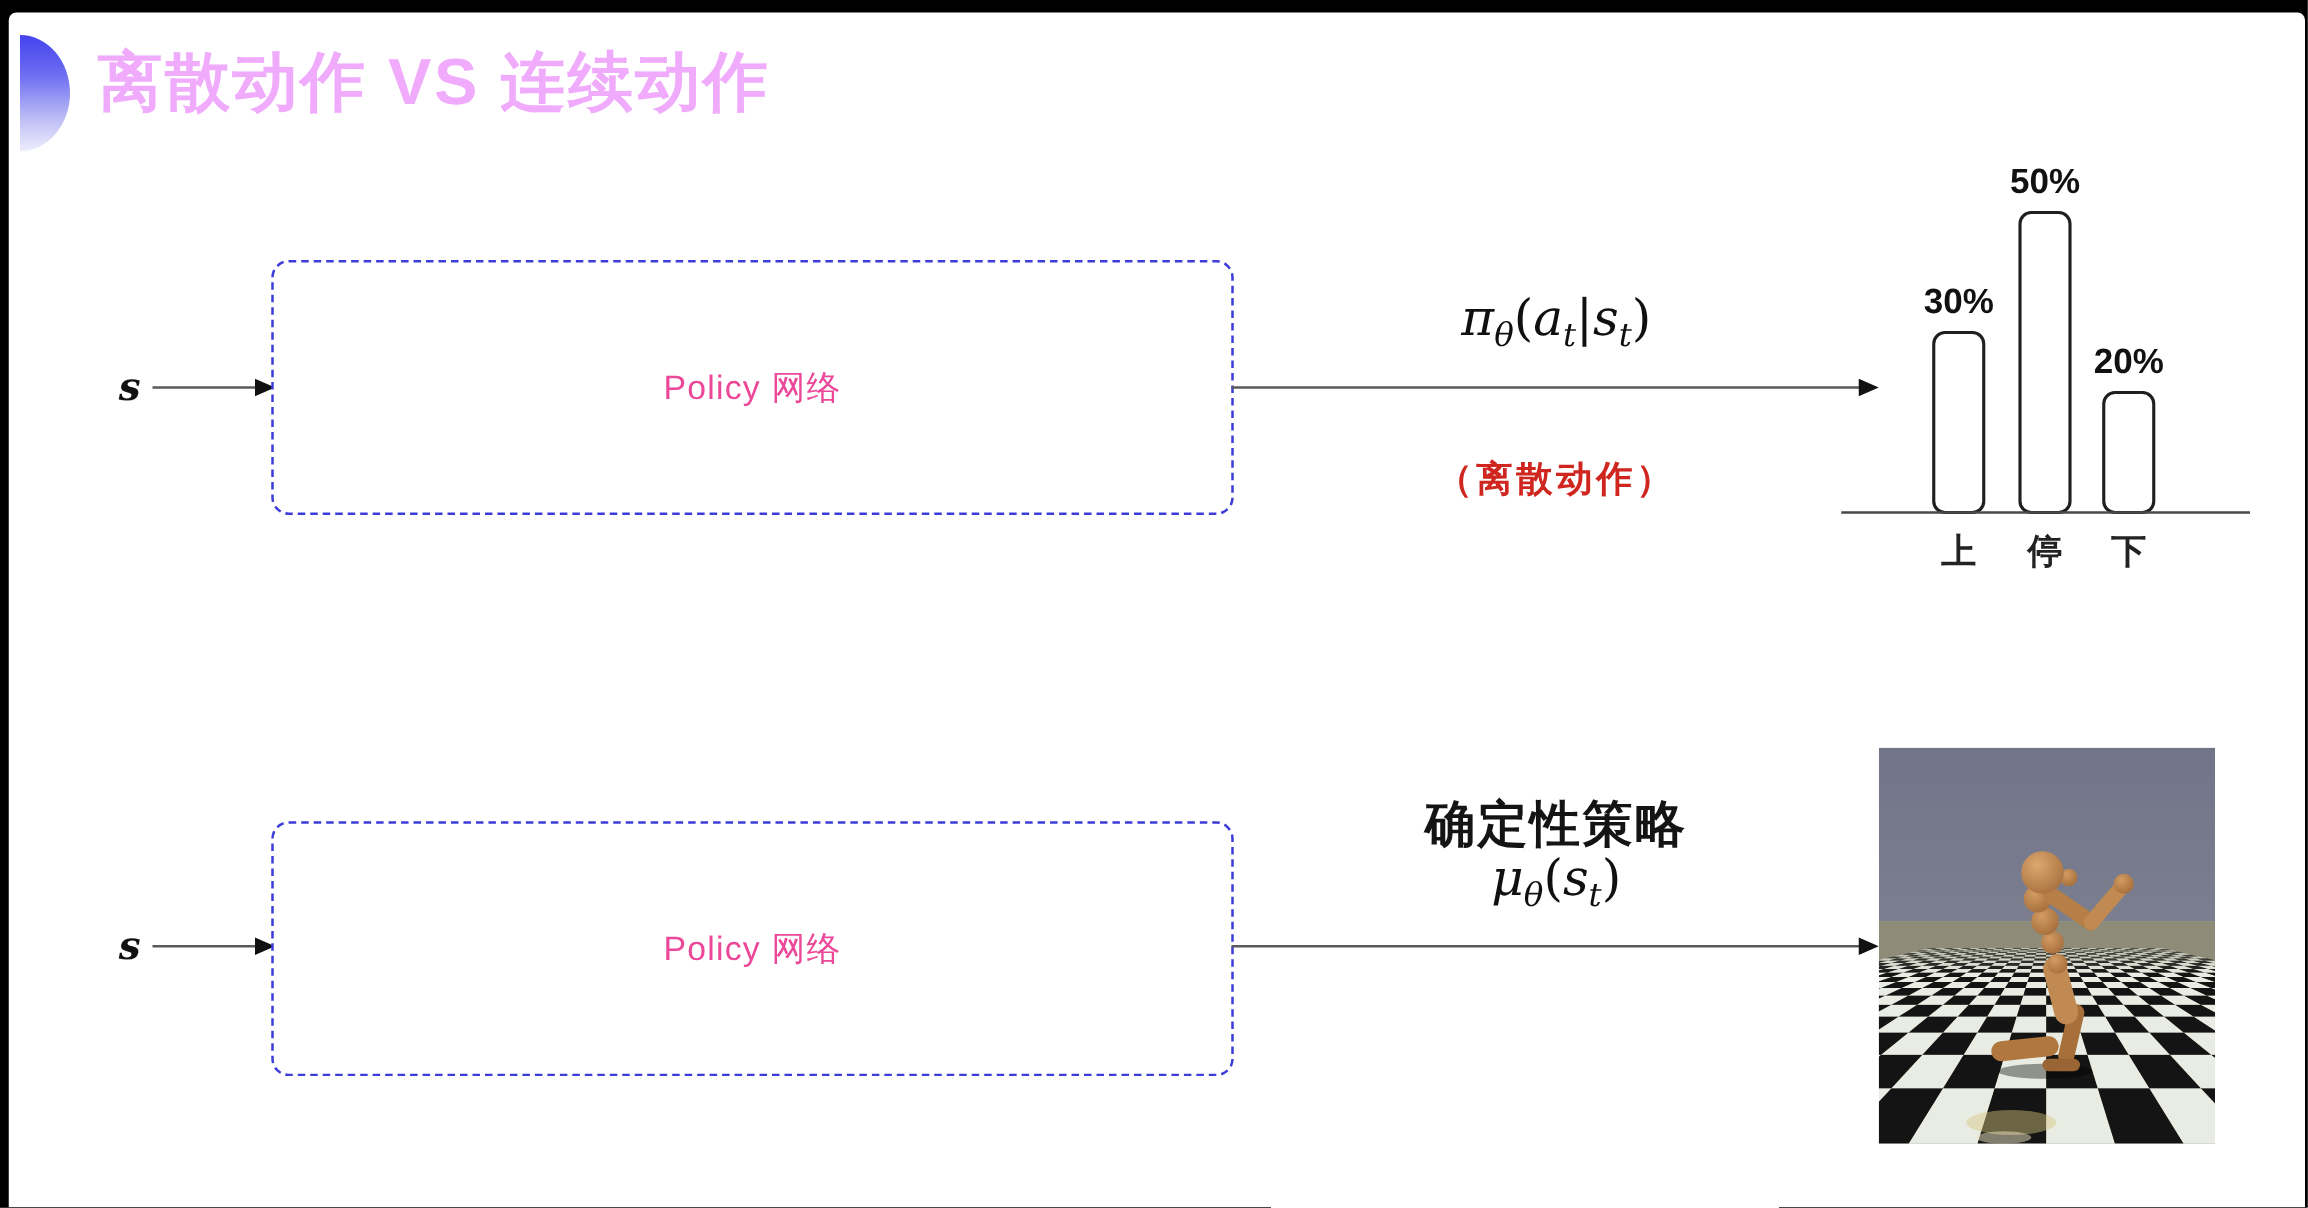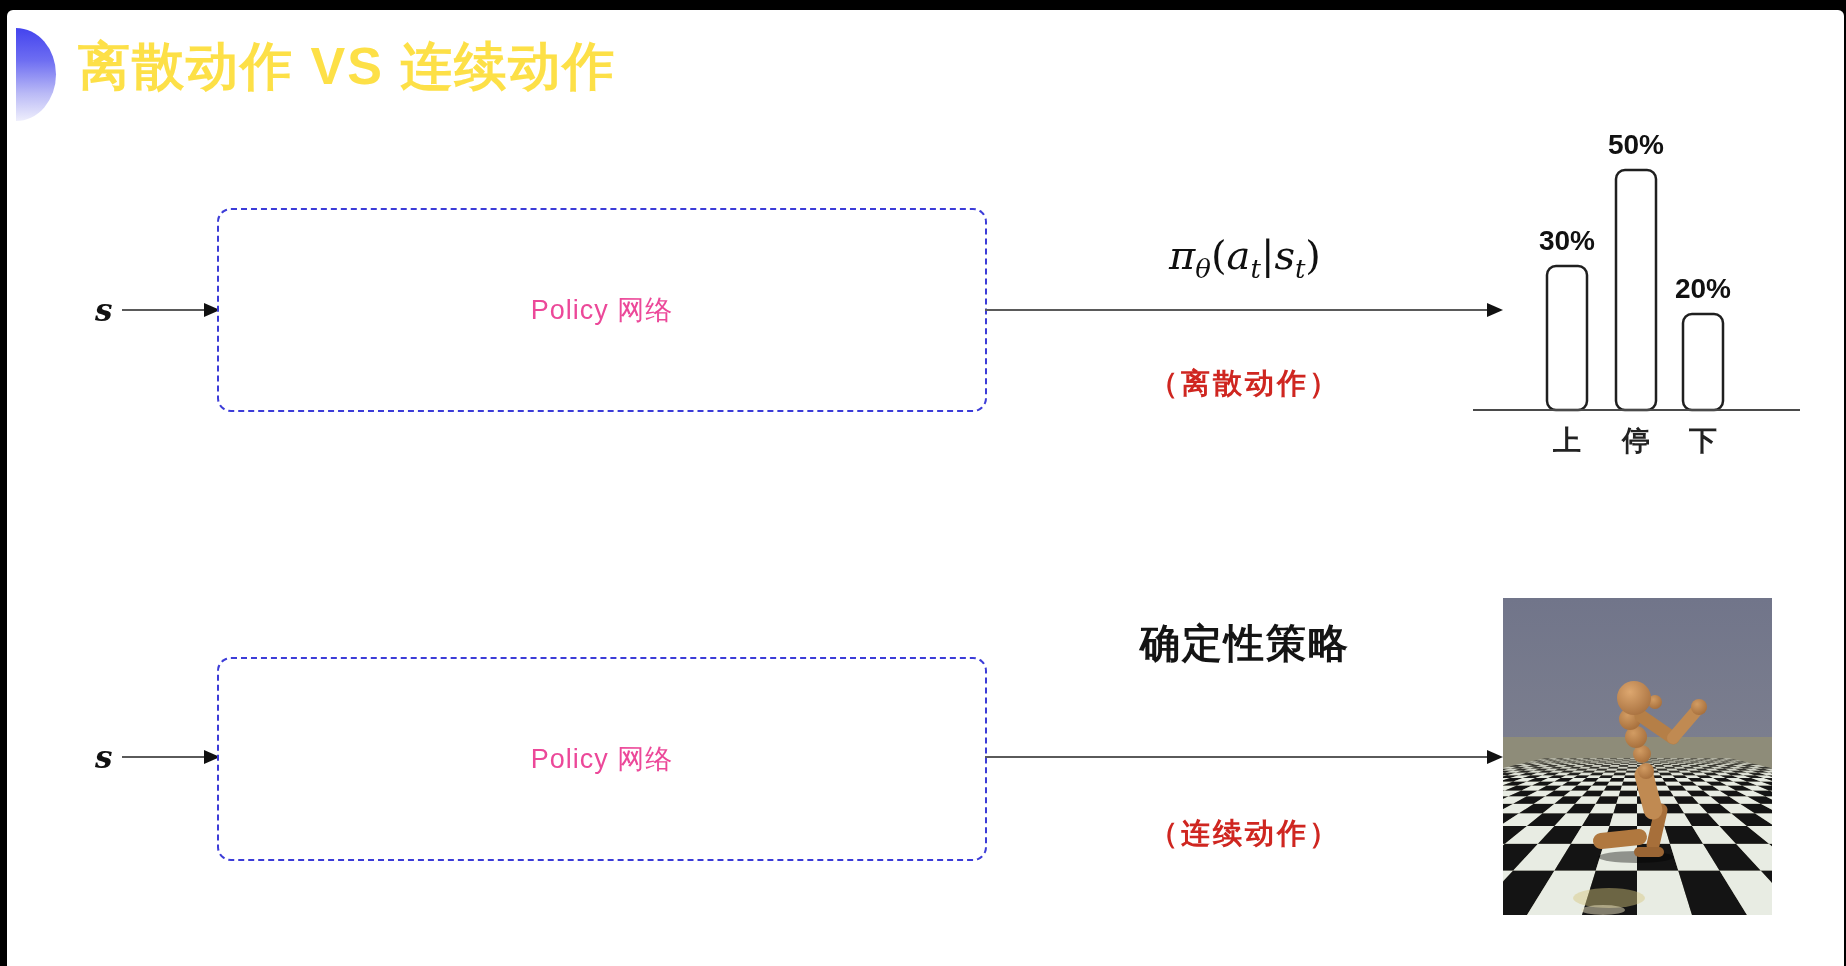--- a/index.html
+++ b/index.html
@@ -4,40 +4,40 @@
 <style>
   html,body{margin:0;padding:0;background:#000;}
   .page{position:relative;width:1846px;height:966px;background:#000;overflow:hidden;
         font-family:"Liberation Sans",sans-serif;}
   .panel{position:absolute;left:7px;top:10px;right:2px;bottom:0;background:#ffffff;border-radius:6px 6px 0 0;}
 
   .deco{position:absolute;left:16px;top:28px;width:40px;height:93px;
         background:linear-gradient(180deg,#4343ee 0%,#6e6ef2 35%,#b9b9f6 70%,#eeeefc 100%);
         border-radius:0 100% 100% 0 / 0 50% 50% 0;}
   .title{position:absolute;left:78px;top:38px;margin:0;font-size:52px;font-weight:600;
-         color:#fde047;letter-spacing:2px;line-height:1.1;text-align:center;}
+         color:#f0abfc;letter-spacing:2px;line-height:1.1;text-align:center;}
 
   .s-label{position:absolute;left:95px;transform:translateY(-50%);
            font-family:"DejaVu Serif",serif;font-style:italic;font-weight:600;
            font-size:31px;color:#111;}
   .s1{top:310px;} .s2{top:757px;}
 
   .arrow{position:absolute;}
   .a-in1{left:120px;top:302px;} .a-in2{left:120px;top:749px;}
   .a-out1{left:985px;top:302px;} .a-out2{left:985px;top:749px;}
 
   .policy-box{position:absolute;left:217px;width:766px;height:200px;
               border:2.5px dashed #3c3cd8;border-radius:14px;background:#fff;
               display:flex;align-items:center;justify-content:center;}
   .b1{top:208px;} .b2{top:657px;}
   .policy-box span{font-size:27px;color:#ec4899;letter-spacing:1px;}
 
   .ann{position:absolute;left:1050px;width:390px;text-align:center;}
   .ptitle{font-size:40px;font-weight:600;color:#141414;letter-spacing:2px;}
-  .pt1{top:158px;} .pt2{top:616px;}
+  .pt1{top:158px;} .pt2{top:632px;}
   .formula{font-family:"DejaVu Serif",serif;font-size:40px;color:#101010;}
   .formula .it{font-style:italic;}
   .formula sub{font-size:26px;font-style:italic;}
   .formula .up{font-style:normal;}
   .f1{top:232px;} .f2{top:680px;}
   .caption{font-size:29px;font-weight:600;color:#cf2620;letter-spacing:3px;}
   .c1{top:364px;} .c2{top:814px;}
 
   #bar-chart{position:absolute;left:1455px;top:95px;}
   #sim{position:absolute;left:1503px;top:598px;width:269px;height:317px;overflow:hidden;}
@@ -96,22 +96,22 @@
     <span>Policy 网络</span>
   </div>
 
   <svg class="arrow a-out2" width="520" height="16">
     <line x1="0" y1="8" x2="504" y2="8" stroke="#5a5a5a" stroke-width="2"></line>
     <polygon points="502,1 518,8 502,15" fill="#111"></polygon>
   </svg>
 
   <div class="ann ptitle pt2">确定性策略</div>
 
-
-  <div class="ann caption c2">（连续动作）</div>
+  <div class="ann formula f2"><span class="it">μ</span><sub>θ</sub><span class="up">(</span><span class="it">s</span><sub>t</sub><span class="up">)</span></div>
+
 
   <div id="sim">
     <svg width="269" height="317" viewBox="0 0 269 317">
       <defs>
         <linearGradient id="skyG" x1="0" y1="0" x2="0" y2="1">
           <stop offset="0" stop-color="#71758a"></stop>
           <stop offset="1" stop-color="#7b7e8e"></stop>
         </linearGradient>
         <linearGradient id="hazeG" x1="0" y1="0" x2="0" y2="1">
           <stop offset="0" stop-color="#8e8c79" stop-opacity="1"></stop>

